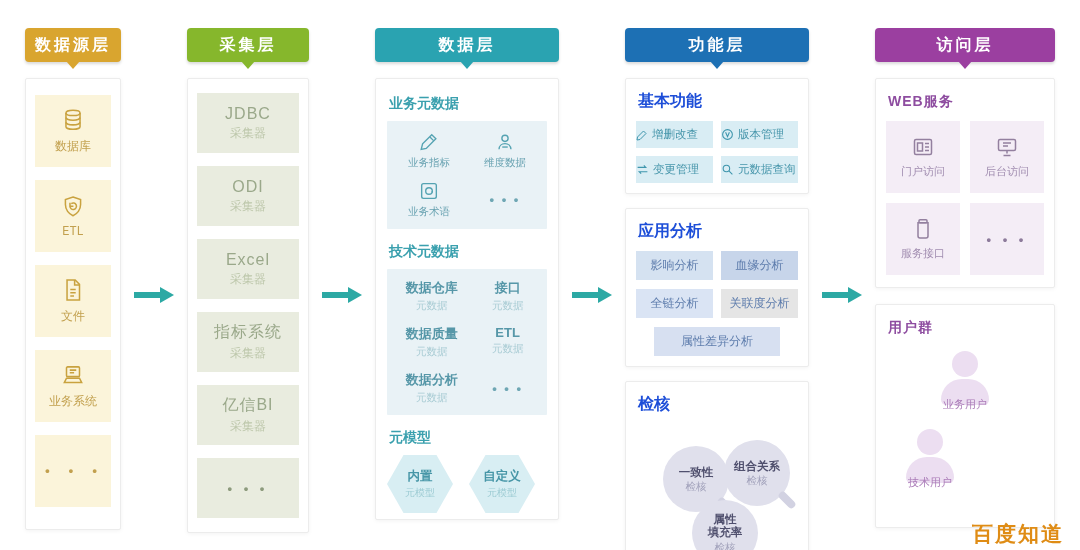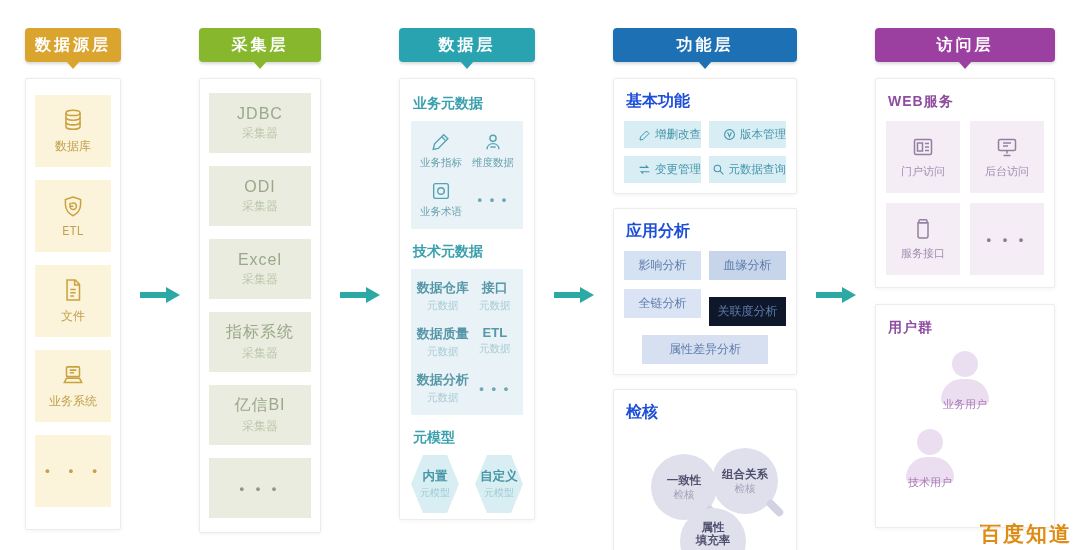--- a/index.html
+++ b/index.html
@@ -39,21 +39,21 @@
   
   .col2 { width:122px; flex:none; }
   .col2 .card { padding:14px 9px; display:flex; flex-direction:column; gap:13px; min-height:452px; }
   .clt-item { background:#e9ecdf; height:60px; display:flex; flex-direction:column;
               align-items:center; justify-content:center; }
   .clt-item .nm { font-size:16px; letter-spacing:1px; color:#9aa88a; }
   .clt-item .sb { font-size:12px; color:#bdc7ab; margin-top:2px; }
   .clt-dots { color:#8d9b7d; font-weight:bold; letter-spacing:4px; font-size:13px; }
 
   
-  .col3 { width:136px; flex:none; }
+  .col3 { width:184px; flex:none; }
   .col3 .card { padding:12px 11px 0 11px; min-height:442px; }
   .sec-title-teal { font-size:14px; font-weight:bold; color:#3aa0ae; margin:4px 0 8px 2px; }
   .panel { background:#e9f2f6; border-radius:1px; padding:10px 4px; }
   .biz-grid { display:grid; grid-template-columns:1fr 1fr; row-gap:10px; }
   .biz-item { display:flex; flex-direction:column; align-items:center; gap:3px; }
   .biz-item .lbl { font-size:10.5px; color:#68a2b1; }
   .biz-dots { color:#6fa7b4; font-weight:bold; letter-spacing:2px; font-size:13px;
               display:flex; align-items:center; justify-content:center; }
   .tech-grid { display:grid; grid-template-columns:1.15fr 1fr; row-gap:12px; margin-top:4px; }
   .tech-item { text-align:center; }
@@ -67,28 +67,28 @@
   .hexa .sb { font-size:10px; color:#9ccbd3; margin-top:1px; }
 
   
   .col4 { width:184px; flex:none; }
   .col4 .stack { width:100%; display:flex; flex-direction:column; gap:14px; }
   .fbox { background:#fff; border:1px solid #ececec; border-radius:2px;
           box-shadow:0 1px 4px rgba(0,0,0,.05); padding:10px; }
   .sec-title-blue { font-size:16px; font-weight:bold; color:#1d4ed8; margin:2px 0 9px 2px; }
   .basic-grid { display:grid; grid-template-columns:1fr 1fr; gap:8px; }
   .basic-btn { background:#d9edf4; height:27px; display:flex; align-items:center;
-               justify-content:flex-end; gap:4px; font-size:11.5px; color:#4796ab; }
+               justify-content:flex-start; gap:4px; font-size:11.5px; color:#4796ab; }
   .ana-grid { display:grid; grid-template-columns:1fr 1fr; gap:9px 8px; }
   .ana-btn { height:29px; display:flex; align-items:center; justify-content:center;
              font-size:12px; color:#5d7cac; }
   .ana-grid .ana-btn:nth-child(1){ background:#d5e2f1; }
   .ana-grid .ana-btn:nth-child(2){ background:#c7d5ea; }
   .ana-grid .ana-btn:nth-child(3){ background:#dae4f4; }
-  .ana-grid .ana-btn:nth-child(4){ background:#0f172a;margin-top:8px; }
+  .ana-grid .ana-btn:nth-child(4){ background:#e5e5e5; }
   .ana-grid .ana-btn:nth-child(5){ background:#d7e0f1; grid-column:1 / -1; justify-self:center; width:78%; }
   .check-zone { position:relative; height:150px; }
   .lens { position:absolute; width:66px; height:66px; border-radius:50%; background:#e0e0ec;
           display:flex; flex-direction:column; align-items:center; justify-content:center; line-height:1.15; }
   .lens::after { content:""; position:absolute; right:-7px; bottom:2px; width:20px; height:8px;
                  background:#d2d2e2; border-radius:4px; transform:rotate(45deg); }
   .lens .l1, .lens .l2 { font-size:11.5px; font-weight:bold; color:#50506e; }
   .lens .sb { font-size:10.5px; color:#a0a0ba; margin-top:1px; }
   .lens-1 { left:27px; top:22px; }
   .lens-2 { right:8px; top:16px; }
@@ -108,21 +108,21 @@
   .users-zone { position:relative; height:168px; }
   .person { position:absolute; width:72px; display:flex; flex-direction:column; align-items:center; }
   .p-head { width:26px; height:26px; border-radius:50%; background:#ecdef1; }
   .p-body { width:48px; height:26px; background:#ecdef1; border-radius:24px 24px 6px 6px; margin-top:2px; }
   .person .lbl { font-size:11px; color:#ab7cb8; margin-top:-8px; position:relative; }
   .person-1 { left:50%; transform:translateX(-50%); top:4px; }
   .person-2 { left:8px; top:82px; }
   .person-3 { right:8px; top:82px; }
 
   
-  .watermark { position:absolute; right:8px; bottom:2px; font-size:21px; font-weight:bold;
+  .watermark { position:absolute; right:16px; bottom:2px; font-size:21px; font-weight:bold;
                color:#df8c15; letter-spacing:2px; }
 
   svg.ic { display:block; }
 </style>
 </head>
 <body>
 
 <div class="canvas">
   <div class="row">
 

